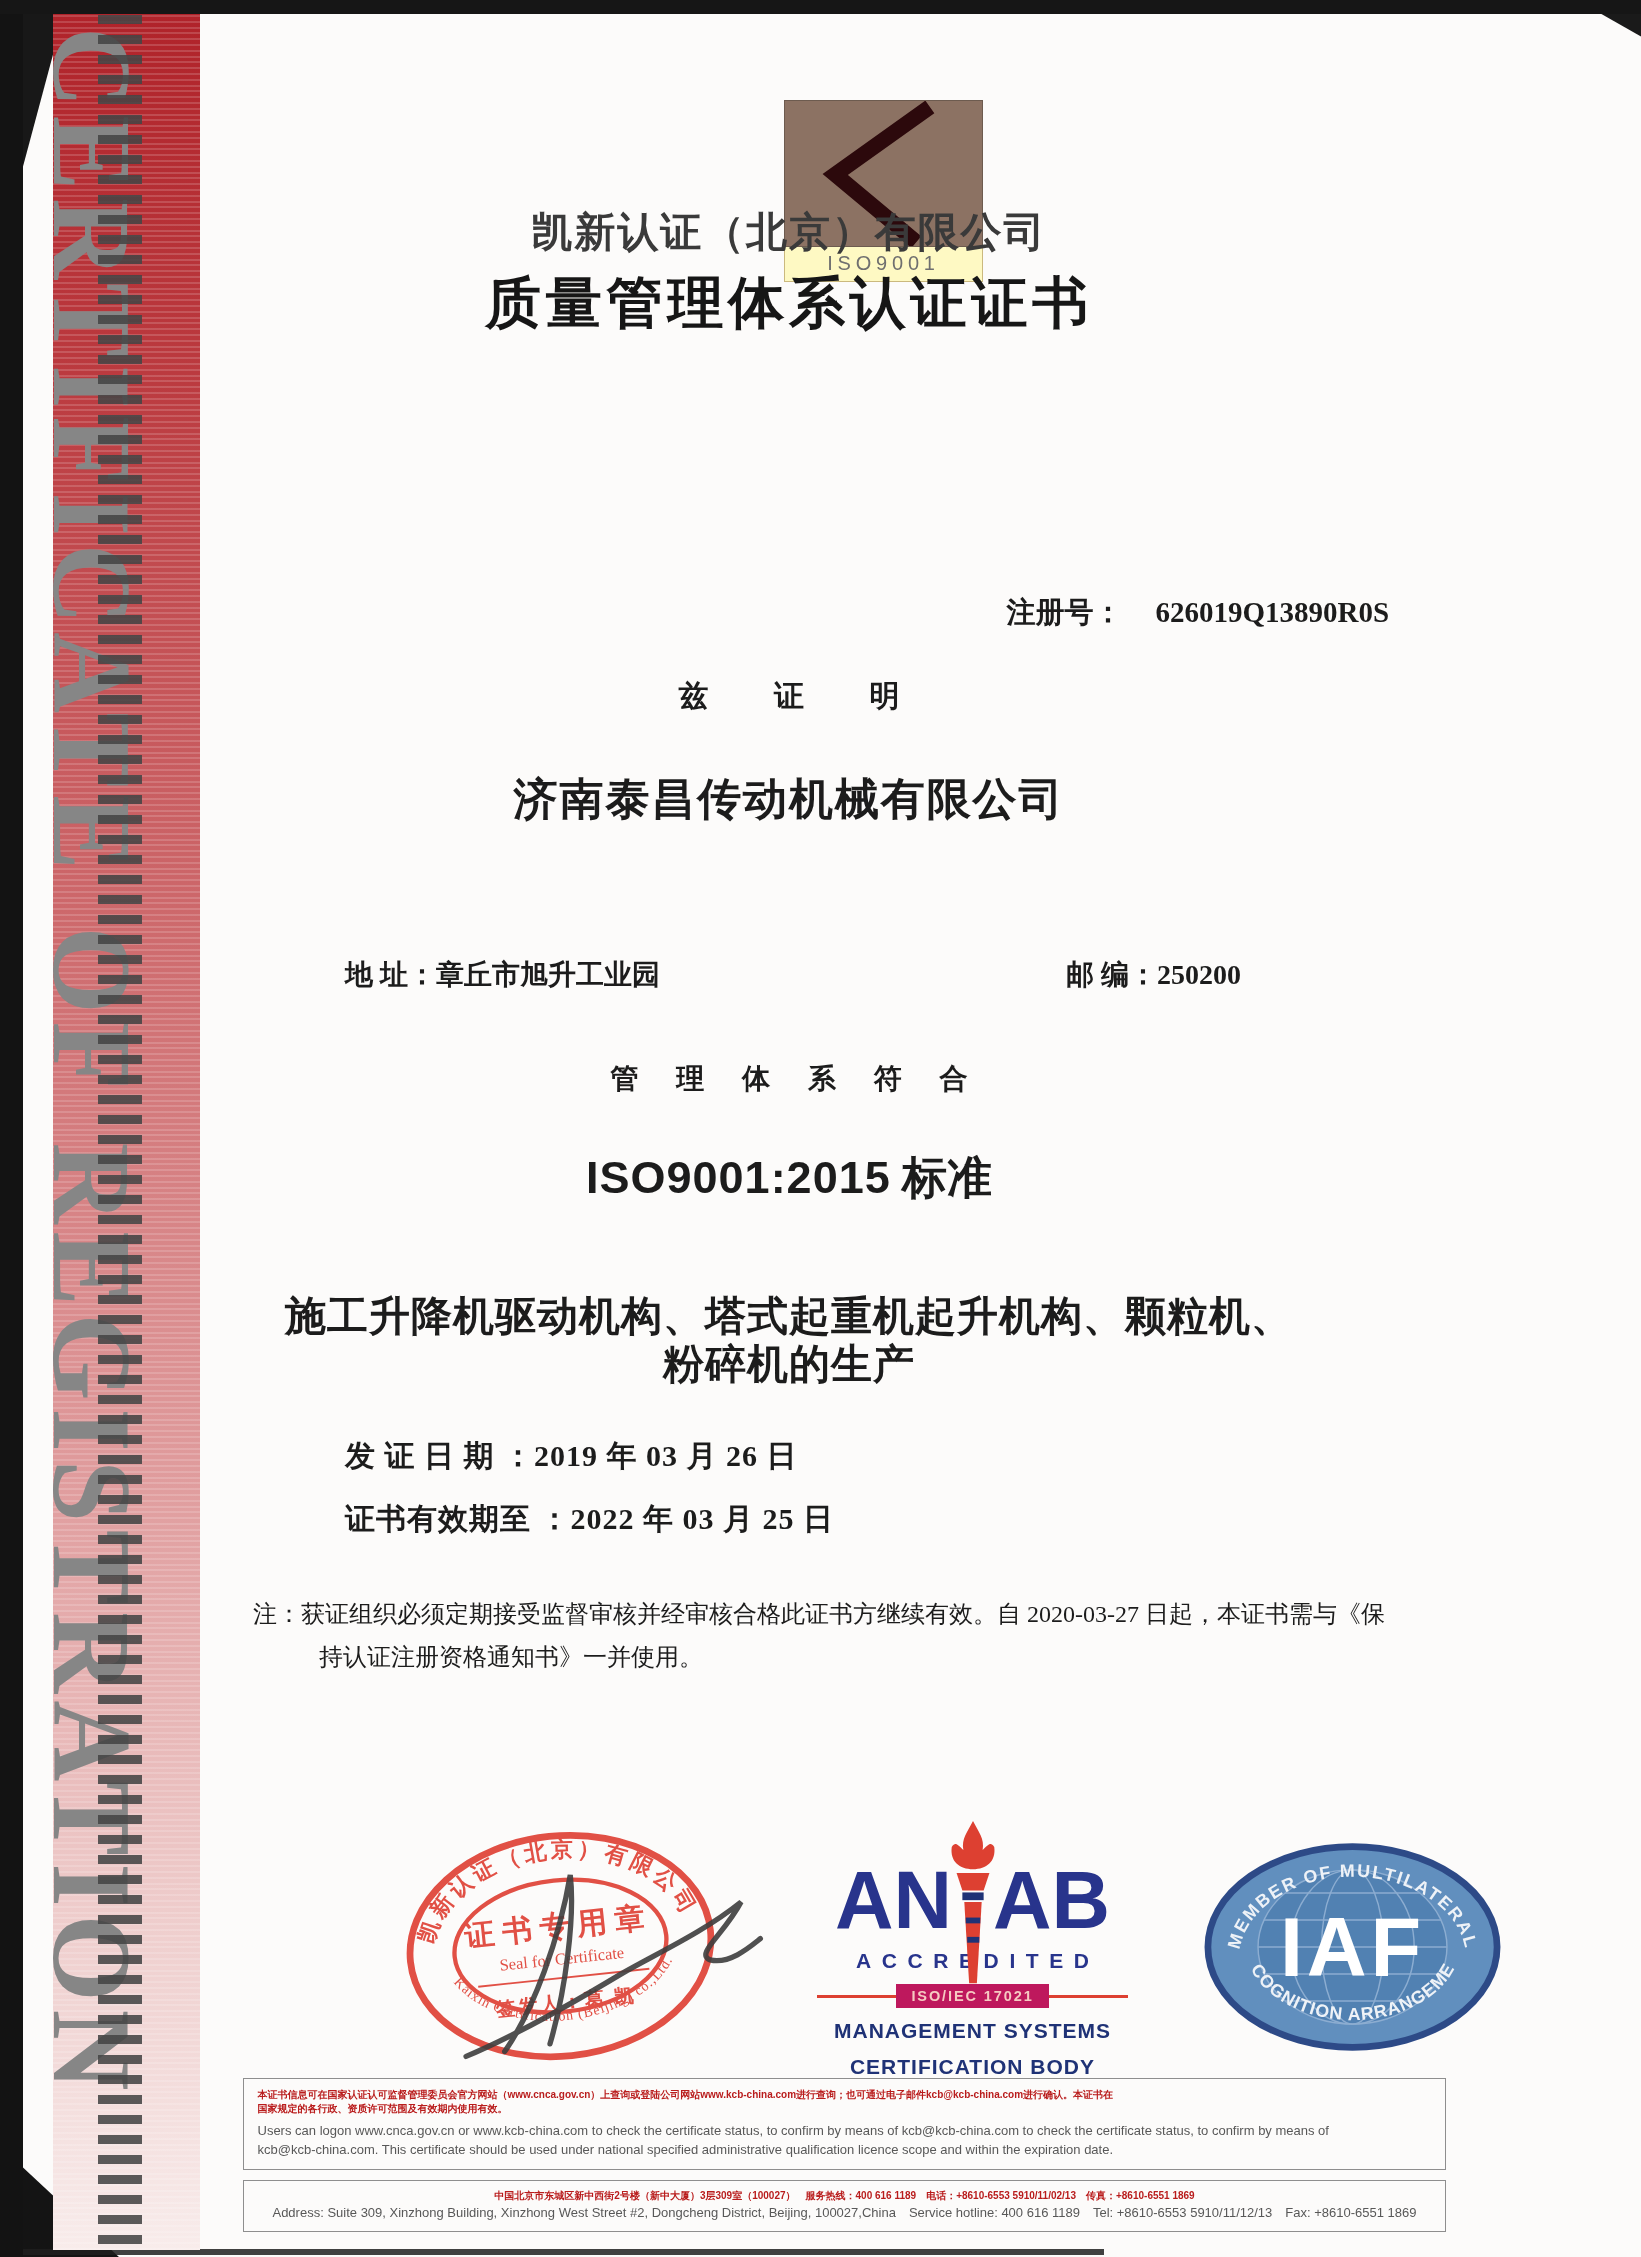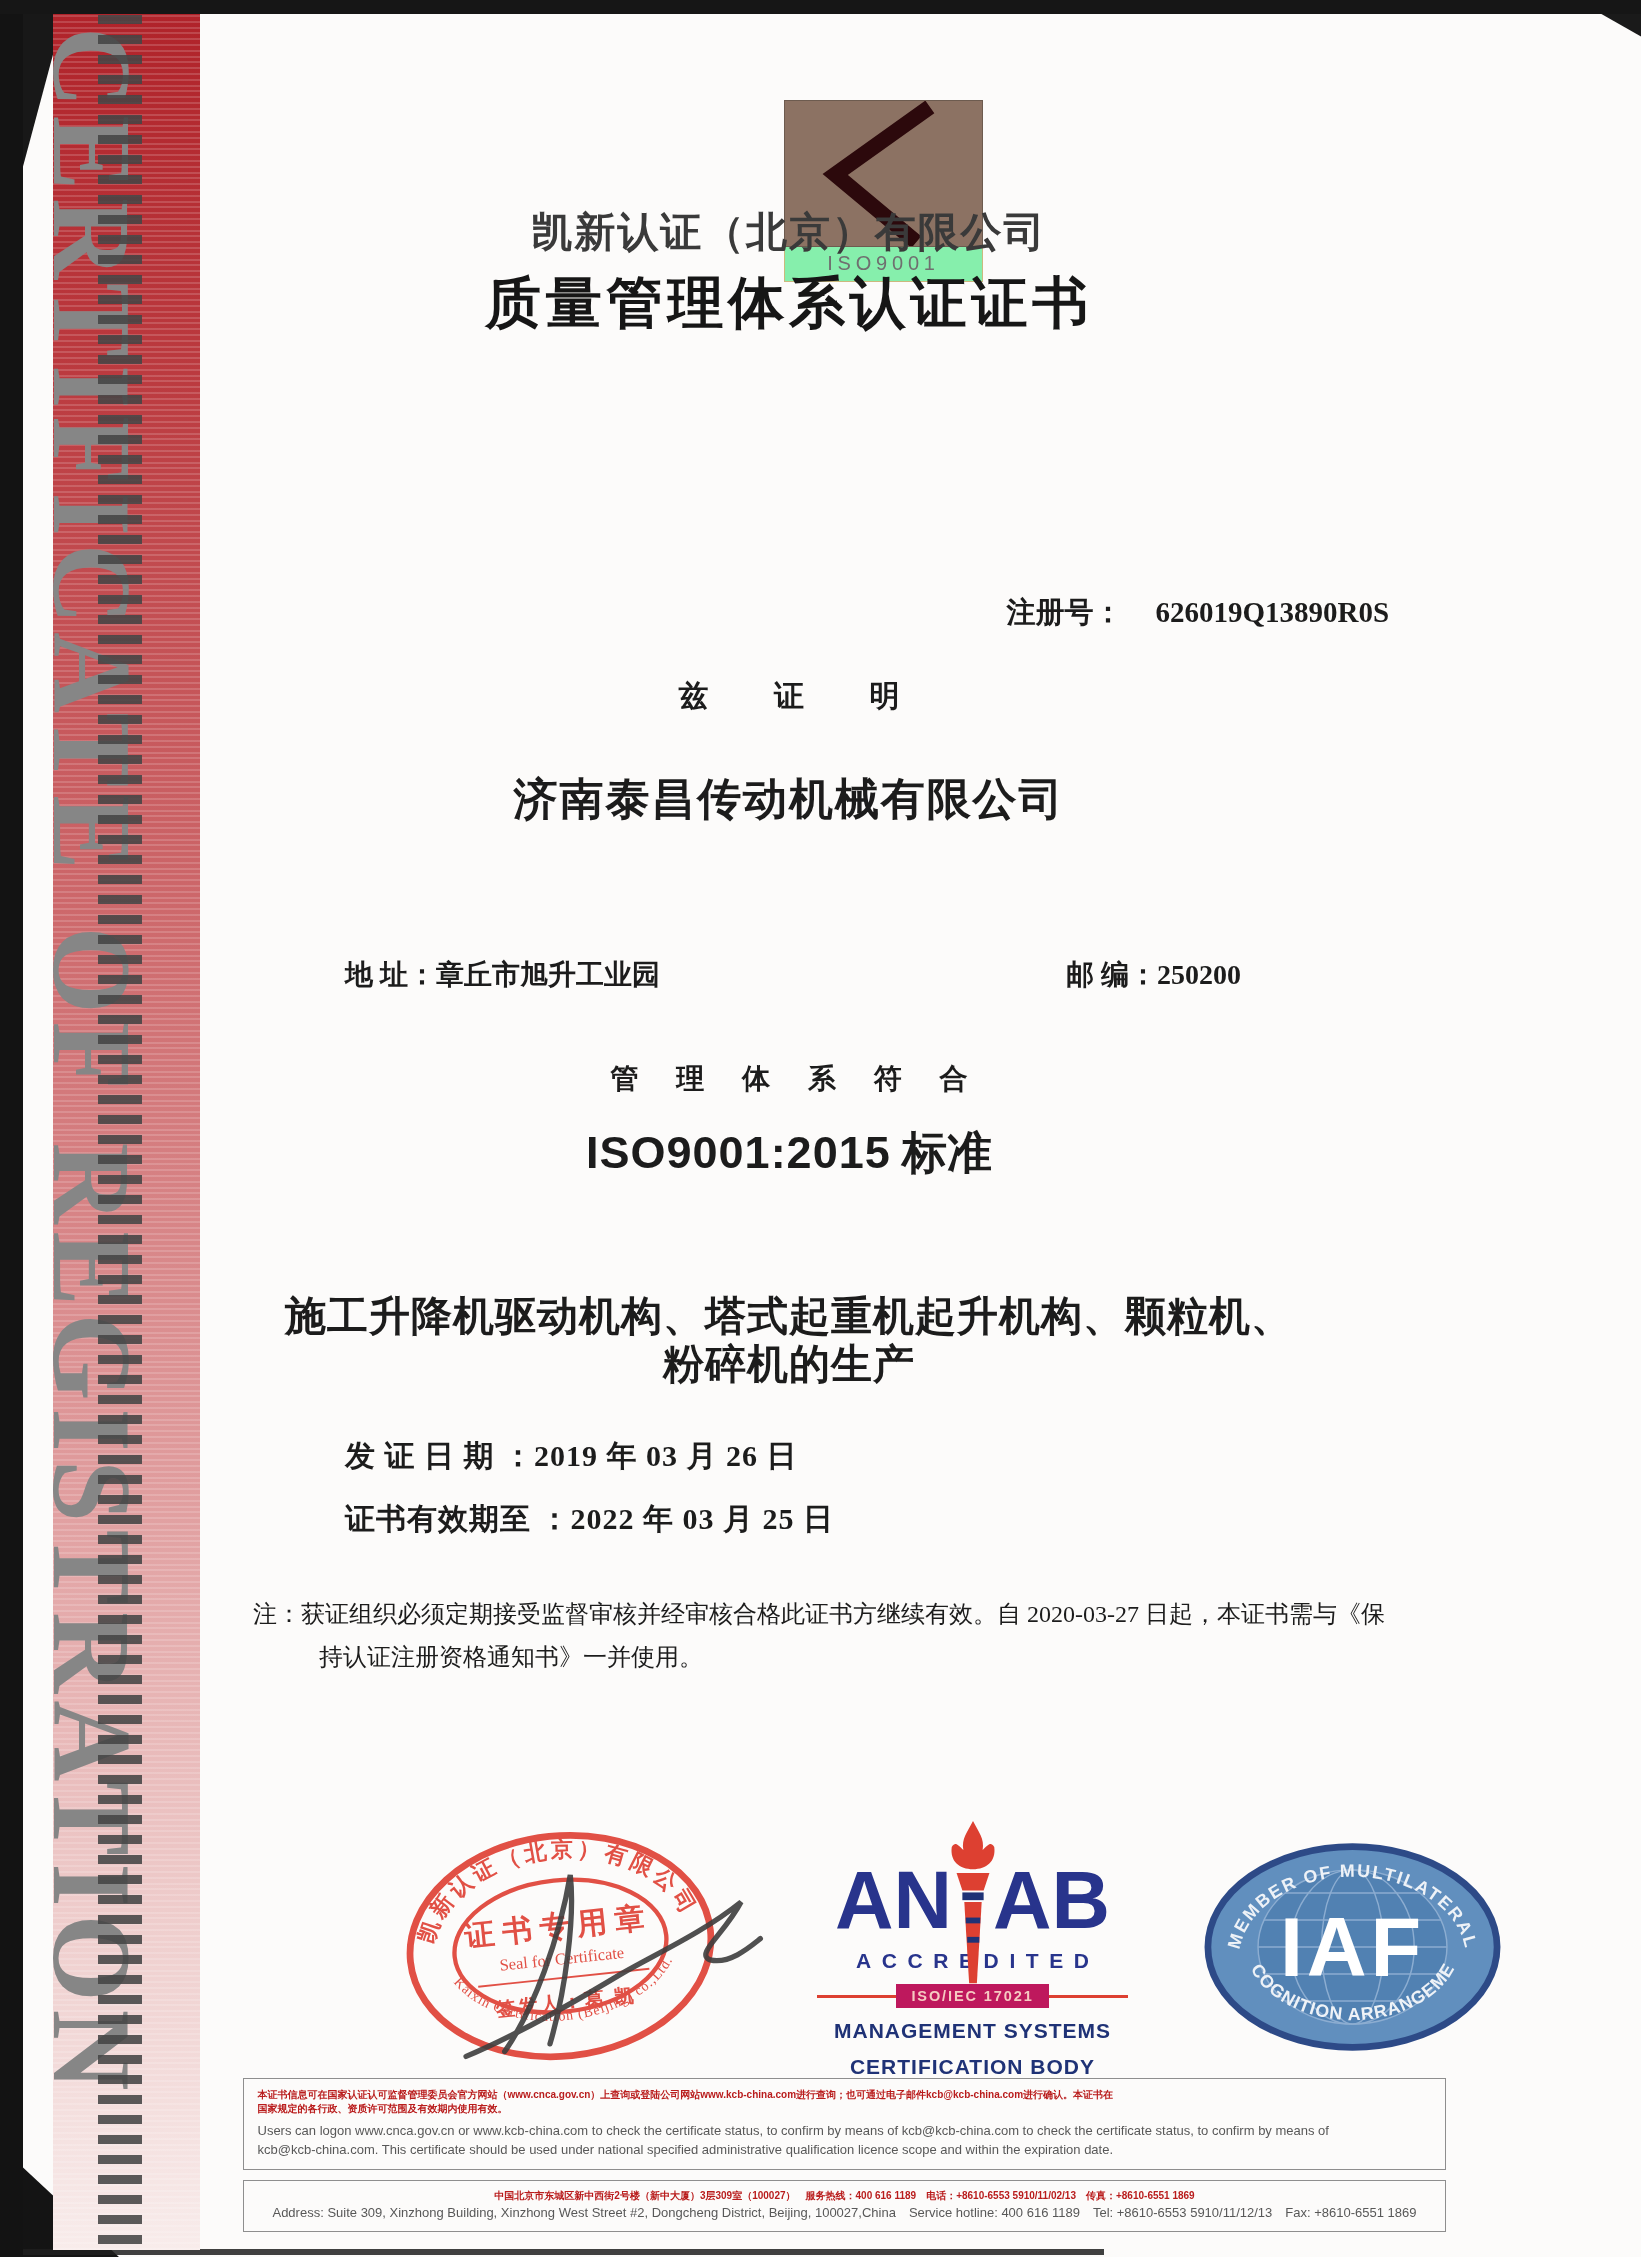--- a/index.html
+++ b/index.html
@@ -28,37 +28,37 @@
         writing-mode:vertical-rl;font-family:"Liberation Serif",serif;font-weight:700;
         font-size:112px;letter-spacing:7.7px;word-spacing:13.5px;color:#868686;line-height:145px;
         white-space:nowrap;}
 
   
   .content{position:absolute;left:183px;top:0;width:1212px;height:2257px;}
   .abs{position:absolute;left:0;width:100%;}
 
   .logo{position:absolute;left:601px;top:100px;width:199px;}
   .logo-box{width:199px;height:147px;background:#8c7263;border:1px solid #6d5b4f;box-sizing:border-box;}
-  .logo-strip{width:199px;height:35px;background:#86efac;border:1px solid #cbb97e;border-top:none;
+  .logo-strip{width:199px;height:35px;background:#fef9c3;border:1px solid #cbb97e;border-top:none;
         box-sizing:border-box;text-align:center;font-family:"Liberation Sans",sans-serif;
         font-size:20px;letter-spacing:4.8px;color:#6f6f6f;line-height:33px;}
 
   .issuer{top:205px;text-align:center;font-size:41px;font-weight:700;color:#3a3a3a;letter-spacing:1.9px;}
   .title{top:266px;text-align:center;font-size:56px;font-weight:700;color:#161616;letter-spacing:4.8px;}
 
   .regline{top:593px;text-align:right;font-size:29px;font-weight:700;padding-right:5.8px;box-sizing:border-box;}
   .regline .num{margin-left:33px;font-family:"Liberation Serif",serif;}
 
   .certify{top:676px;text-align:center;font-size:30px;font-weight:700;letter-spacing:29px;text-indent:29px;}
   .company{top:770px;text-align:center;font-size:44px;font-weight:700;letter-spacing:1.9px;}
   .credit{top:862px;text-align:center;font-size:28px;}
   .addr-row{top:956px;display:flex;justify-content:space-between;font-size:28px;font-weight:700;
         padding:0 154px 0 162px;box-sizing:border-box;}
   .conform{top:1060px;text-align:center;font-size:28px;font-weight:700;letter-spacing:15.4px;text-indent:15.4px;}
-  .standard{top:1123px;text-align:center;font-size:45px;font-weight:800;}
+  .standard{top:1148px;text-align:center;font-size:45px;font-weight:800;}
   .standard .code{font-family:"Liberation Sans",sans-serif;letter-spacing:1px;}
   .scopehead{top:1215px;text-align:center;font-size:28px;font-weight:700;letter-spacing:17.4px;text-indent:17.4px;}
   .scope{top:1292px;text-align:center;font-size:41px;font-weight:700;line-height:1.18;letter-spacing:1px;}
   .dateline{font-size:30px;font-weight:700;padding-left:162px;box-sizing:border-box;letter-spacing:1px;}
   .issue{top:1436px;} .expiry{top:1499px;}
   .note{top:1593px;font-size:24px;line-height:1.78;padding-left:70px;box-sizing:border-box;}
   .note .l2{padding-left:66px;}
 
   
   .seal{position:absolute;left:401px;top:1828px;width:319px;height:237px;transform:rotate(-6deg);opacity:.93;}

